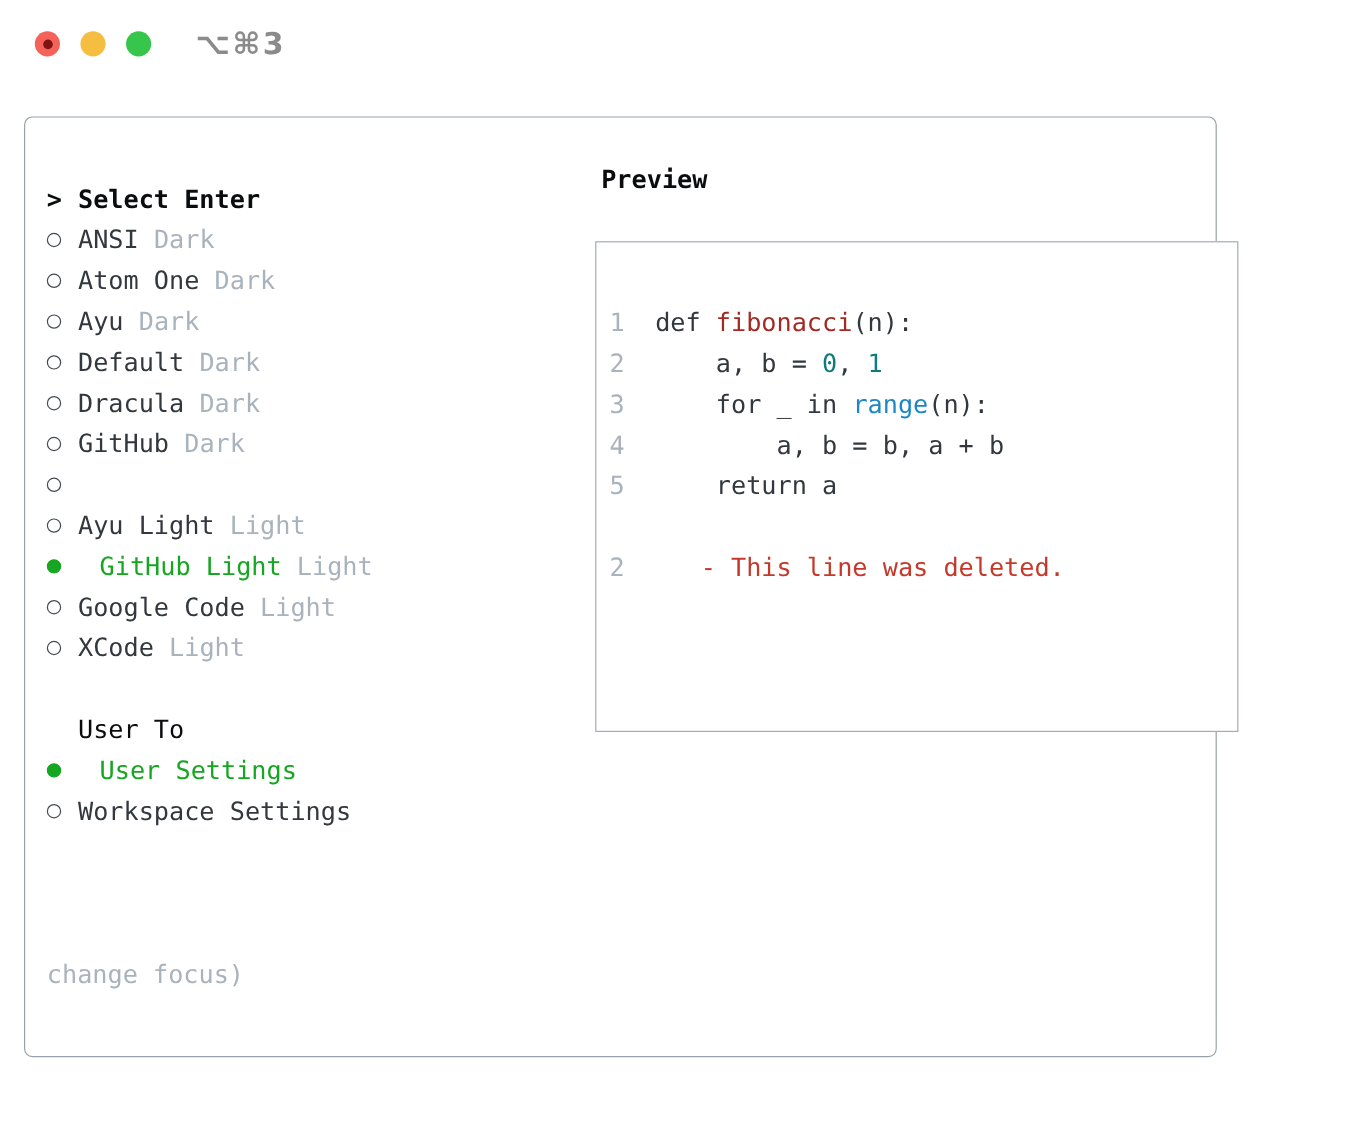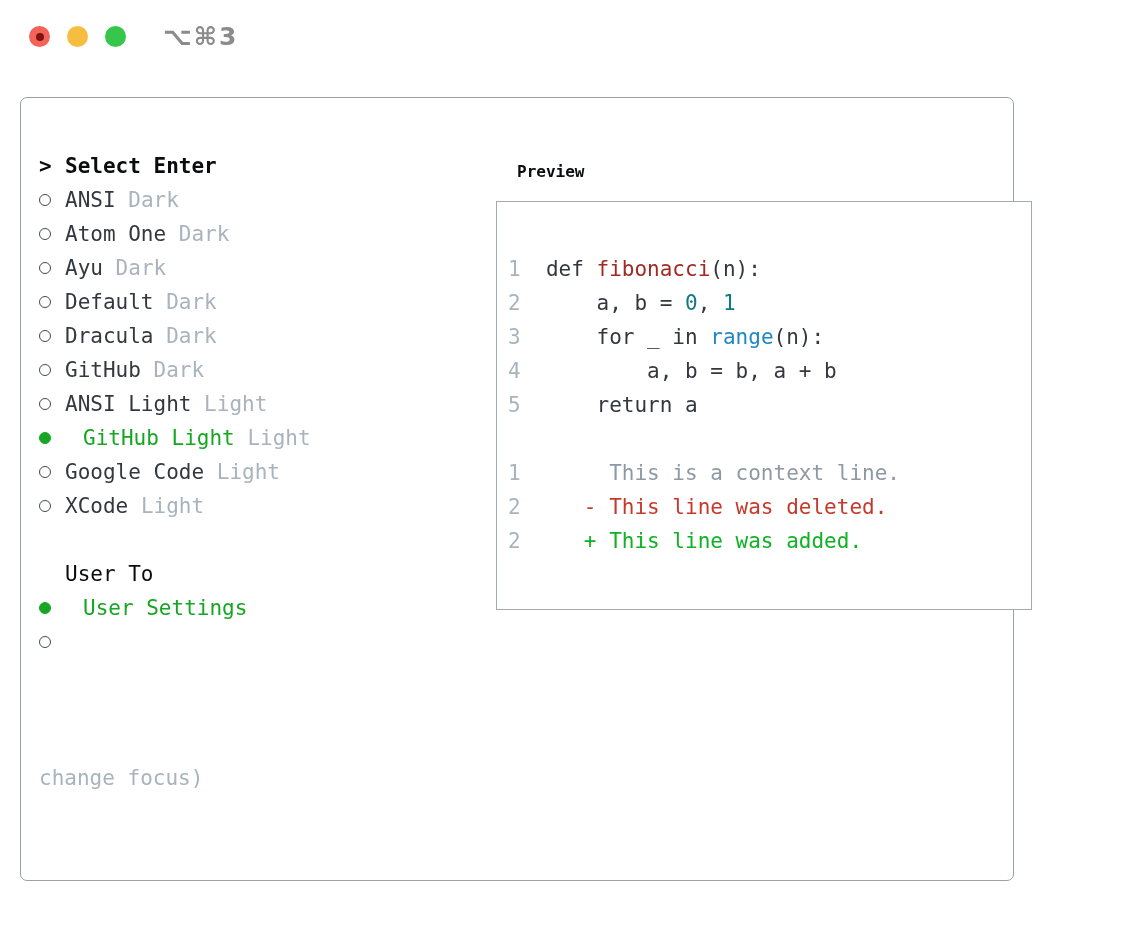--- a/index.html
+++ b/index.html
@@ -48,22 +48,22 @@
     width:12px; height:12px; border-radius:50%; box-sizing:border-box;
     border:1.6px solid #454b52; display:inline-block;
   }
   .radio.on { border-color:var(--accent_green); background:var(--accent_green); }
   .apply-header { color:var(--text_heading); white-space:pre; }
   .spacer { height:34px; }
   .hint { color:var(--muted); line-height:34px; white-space:pre; }
 
   
   .ptitle {
-    position:absolute; left:480px; top:57px; height:34px; line-height:34px;
-    font-size:16px; font-weight:700; color:var(--text_heading);margin-left:16px;
+    position:absolute; left:480px; top:35px; height:34px; line-height:34px;
+    font-size:21px; font-weight:700; color:var(--text_heading);
   }
   .pbox {
     position:absolute; left:475px; top:103px; width:536px; height:409px;
     box-sizing:border-box; border:1.5px solid var(--preview_border);
     background:#ffffff; overflow:hidden;
     padding:50px 8px 0 11px;
   }
   .pline { white-space:pre; font-size:21px; line-height:34px; height:34px; }
   .lnum { color:var(--muted); }
   .c-code    { color:var(--code_default); }
@@ -134,21 +134,26 @@
           <div class="row">
             <span class="prefix">
               <span class="radio"></span>
             </span>
             <span class="rowtext"><span class="tname">GitHub</span> <span class="variant">Dark</span></span>
           </div>
           <div class="row">
             <span class="prefix">
               <span class="radio"></span>
             </span>
-            <span class="rowtext"><span class="tname">ANSI Light</span> <span class="variant">Light</span></span>
+          </div>
+          <div class="row">
+            <span class="prefix">
+              <span class="radio"></span>
+            </span>
+            <span class="rowtext"><span class="tname">Ayu Light</span> <span class="variant">Light</span></span>
           </div>
           <div class="row">
             <span class="prefix">
               <span class="radio on"></span>
             </span>
             <span class="rowtext"><span class="tname sel">GitHub Light</span> <span class="variant">Light</span></span>
           </div>
           <div class="row">
             <span class="prefix">
               <span class="radio"></span>
@@ -174,39 +179,38 @@
           <div class="row">
             <span class="prefix">
               <span class="radio on"></span>
             </span>
             <span class="rowtext"><span class="tname sel">User Settings</span></span>
           </div>
           <div class="row">
             <span class="prefix">
               <span class="radio"></span>
             </span>
+            <span class="rowtext"><span class="tname">Workspace Settings</span></span>
           </div>
         </div>
 
       <div class="spacer"></div>
 
       <div class="hint">
         <div>change focus)</div>
       </div>
     </div>
 
     <div class="ptitle">Preview</div>
     <div class="pbox">
       <div id="preview-lines">
           <div class="pline"><span class="lnum">1</span><span class="c-code">  def </span><span class="c-func">fibonacci</span><span class="c-code">(n):</span></div>
           <div class="pline"><span class="lnum">2</span><span class="c-code">      a, b = </span><span class="c-num">0</span><span class="c-code">, </span><span class="c-num">1</span></div>
           <div class="pline"><span class="lnum">3</span><span class="c-code">      for _ in </span><span class="c-builtin">range</span><span class="c-code">(n):</span></div>
           <div class="pline"><span class="lnum">4</span><span class="c-code">          a, b = b, a + b</span></div>
           <div class="pline"><span class="lnum">5</span><span class="c-code">      return a</span></div>
           <div class="pline"><span class="lnum"></span></div>
-          <div class="pline"><span class="lnum">1</span><span class="c-ctx">       This is a context line.</span></div>
           <div class="pline"><span class="lnum">2</span><span class="c-del">     - This line was deleted.</span></div>
-          <div class="pline"><span class="lnum">2</span><span class="c-add">     + This line was added.</span></div>
         </div>
     </div>
 
   </div>
 </div>
 
 </body></html>

